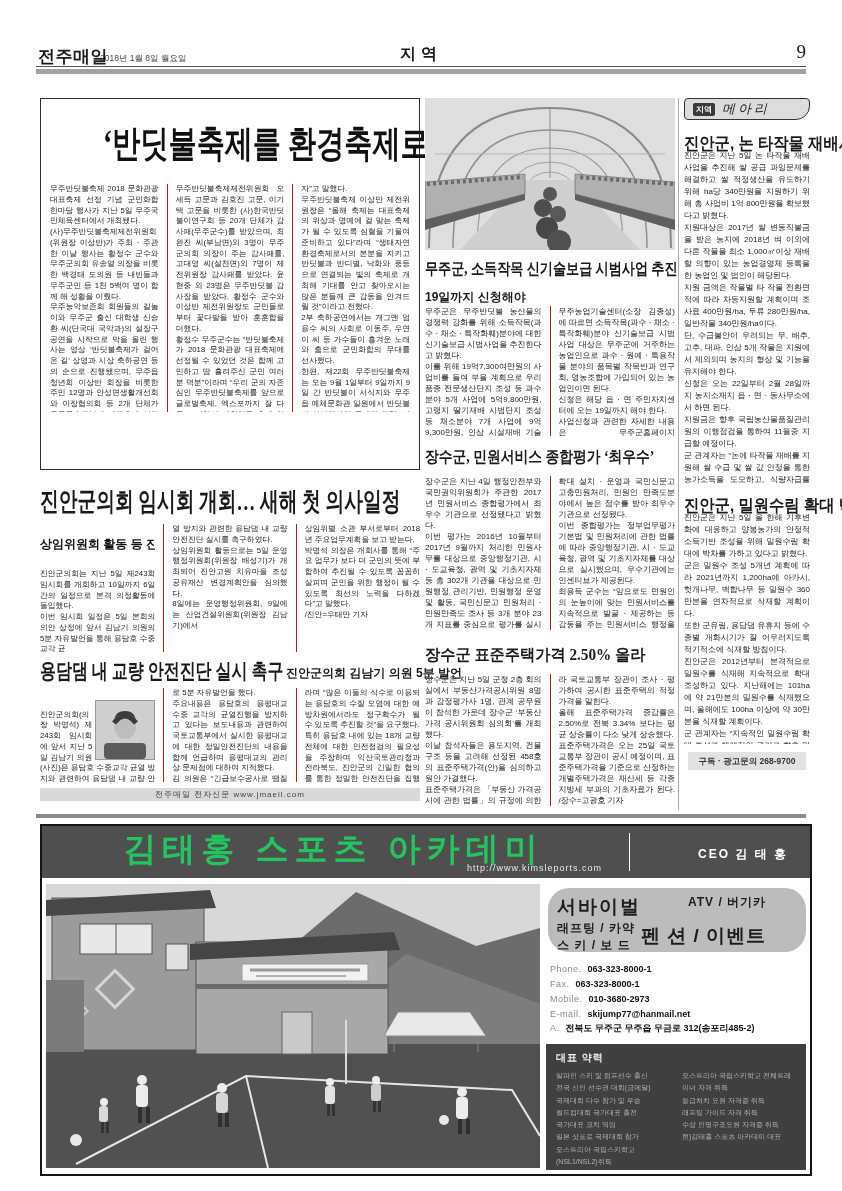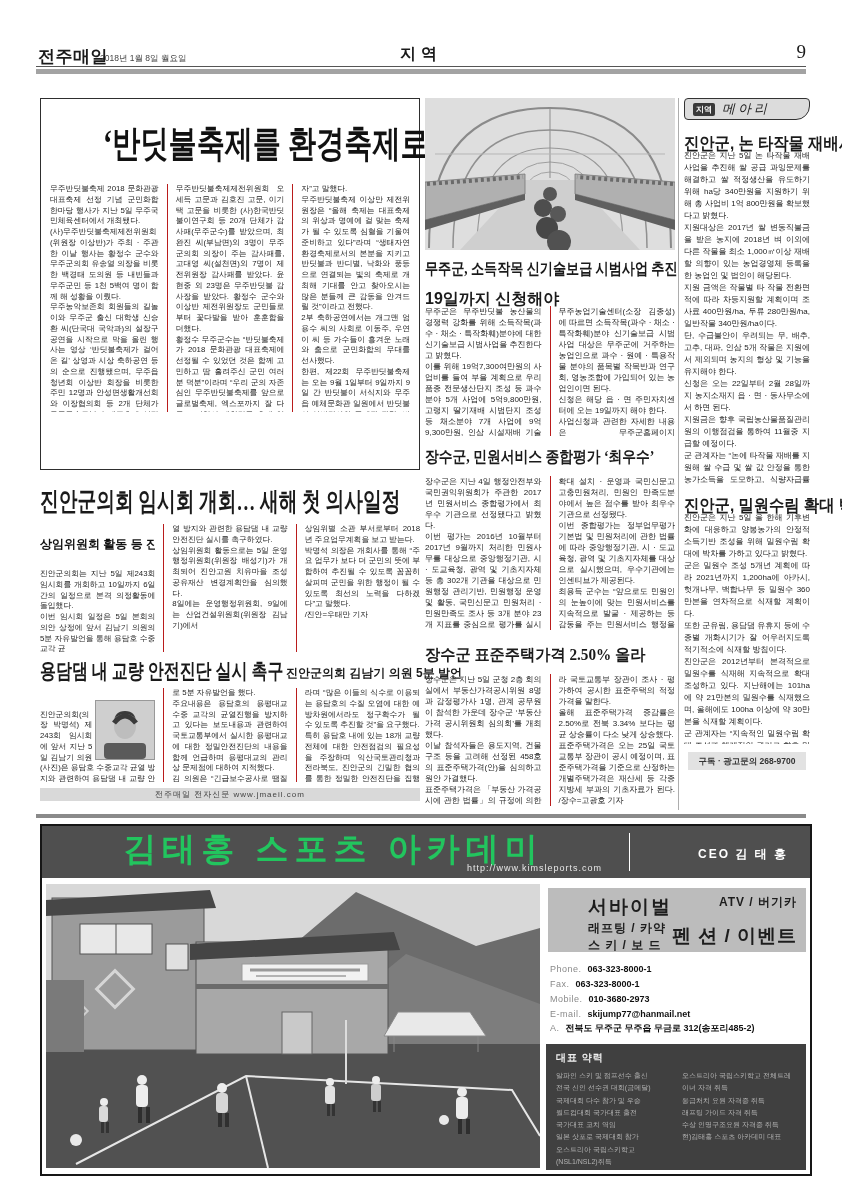--- a/index.html
+++ b/index.html
@@ -45,21 +45,21 @@
   .portrait-wrap{float:right;margin:1px 0 2px 3px;border:1px solid #999;line-height:0;}
 
   .strip{left:40px;top:788px;width:380px;height:13px;background:#d9d9d9;text-align:center;
          font-size:8px;color:#444;line-height:13px;letter-spacing:1px;}
 
   
   .mid-photo{left:425px;top:98px;width:250px;height:152px;line-height:0;}
   .mid-head{width:250px;font-family:"Liberation Serif",serif;font-size:16px;font-weight:bold;}
   .mid-head .sq{transform-origin:left center;}
   .mj-head{left:425px;top:259px;} .mj-head .sq{transform:scaleX(0.82);}
-  .mj-sub{left:425px;top:289px;font-size:16px;font-weight:bold;}
+  .mj-sub{left:425px;top:289px;font-size:12px;font-weight:bold;}
   .mj-cols{left:425px;top:306px;width:250px;height:130px;}
   .mw-head{left:425px;top:447px;} .mw-head .sq{transform:scaleX(0.86);}
   .mw-cols{left:425px;top:476px;width:250px;height:154px;}
   .pr-head{left:425px;top:645px;} .pr-head .sq{transform:scaleX(0.95);}
   .pr-cols{left:425px;top:674px;width:250px;height:132px;}
   .mid-col{font-size:8px;}
 
   
   .sb-rule{left:678px;top:98px;width:1px;height:712px;background:#adadad;}
   .meari{left:684px;top:98px;width:126px;height:22px;box-sizing:border-box;border:1px solid #333;
@@ -81,21 +81,21 @@
   .ad-divider{left:36px;top:814px;width:770px;height:4px;background:#8a8a8a;}
   .ad{left:40px;top:824px;width:772px;height:352px;border:2px solid #161616;box-sizing:border-box;background:#fff;}
   .ad-header{position:absolute;left:0;top:0;right:0;height:52px;background:#4f4f4f;}
   .ad-title{position:absolute;left:0;right:185px;top:1px;text-align:center;color:#22c55e;
             font-size:33px;font-weight:bold;letter-spacing:6px;white-space:nowrap;}
   .ad-url{position:absolute;right:208px;bottom:5px;color:#e8e8e8;font-size:9px;letter-spacing:1px;}
   .ad-vline{position:absolute;right:180px;top:7px;bottom:7px;width:1px;background:#fff;}
   .ad-ceo{position:absolute;right:22px;bottom:15px;color:#fff;font-size:12px;font-weight:bold;letter-spacing:2px;}
   .ad-photo{position:absolute;left:4px;top:58px;width:494px;height:284px;line-height:0;}
   .ad-services{position:absolute;left:506px;top:62px;width:258px;height:64px;background:#bcbcbc;
-               box-sizing:border-box;padding:6px 9px;display:flex;justify-content:flex-end;color:#1d1d1d;}
+               box-sizing:border-box;padding:6px 9px;display:flex;justify-content:flex-start;color:#1d1d1d;border-radius:21px;}
   .svc-l{display:flex;flex-direction:column;justify-content:space-between;}
   .svc-r{display:flex;flex-direction:column;justify-content:space-between;text-align:right;gap:12px;}
   .svc-big{font-size:19px;font-weight:bold;letter-spacing:2px;}
   .svc-med{font-size:12px;font-weight:bold;letter-spacing:1px;}
   .svc-huge{font-size:19px;font-weight:bold;letter-spacing:1px;}
   .ad-contacts{position:absolute;left:508px;top:136px;width:258px;font-size:9px;line-height:1.65;}
   .ct-row{white-space:nowrap;}
   .ct-label{color:#8a8a8a;margin-right:6px;letter-spacing:0.5px;}
   .ct-value{font-weight:bold;color:#111;}
   .ad-profile{position:absolute;left:504px;top:218px;right:4px;bottom:4px;background:#404040;

